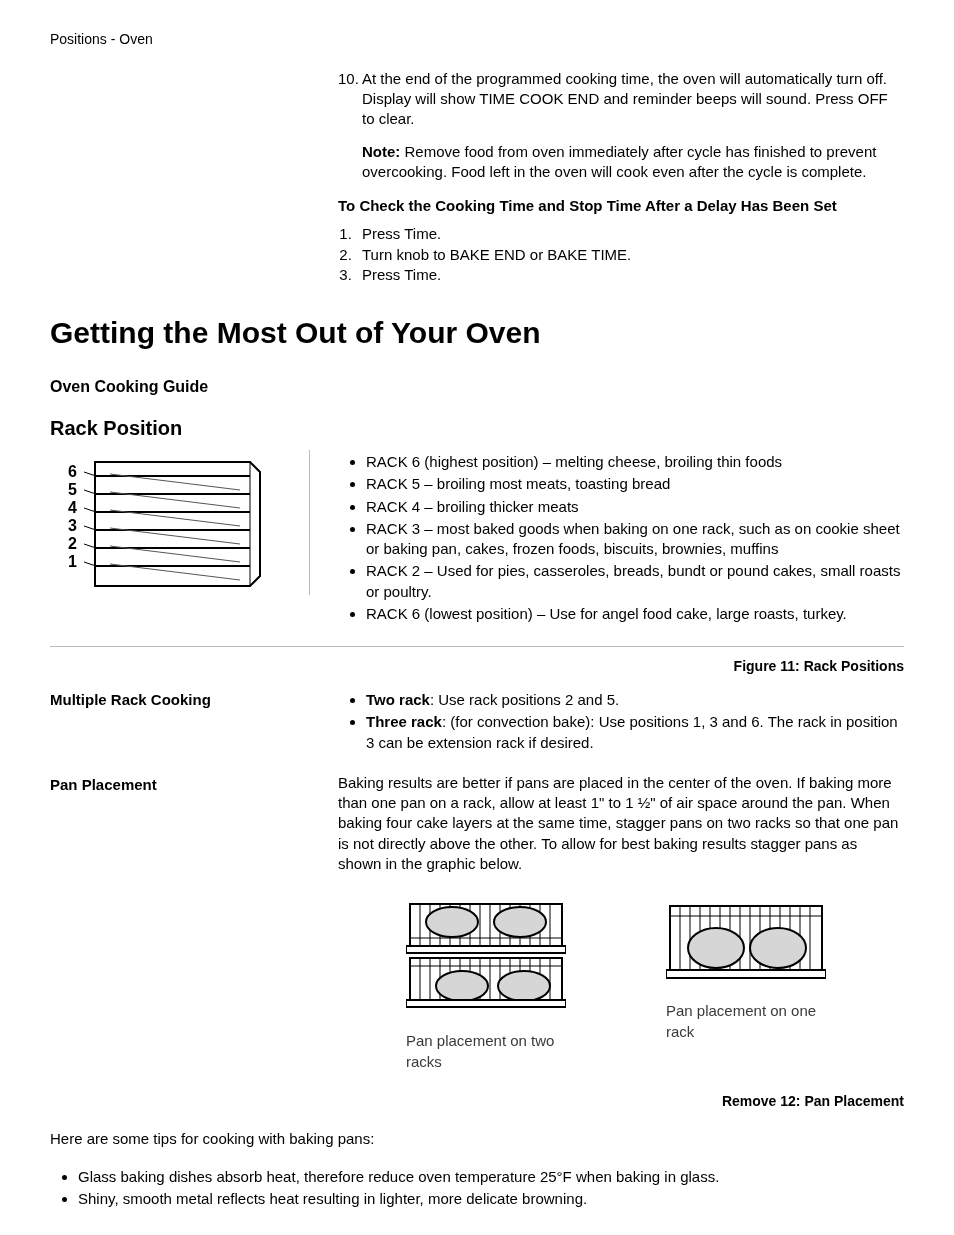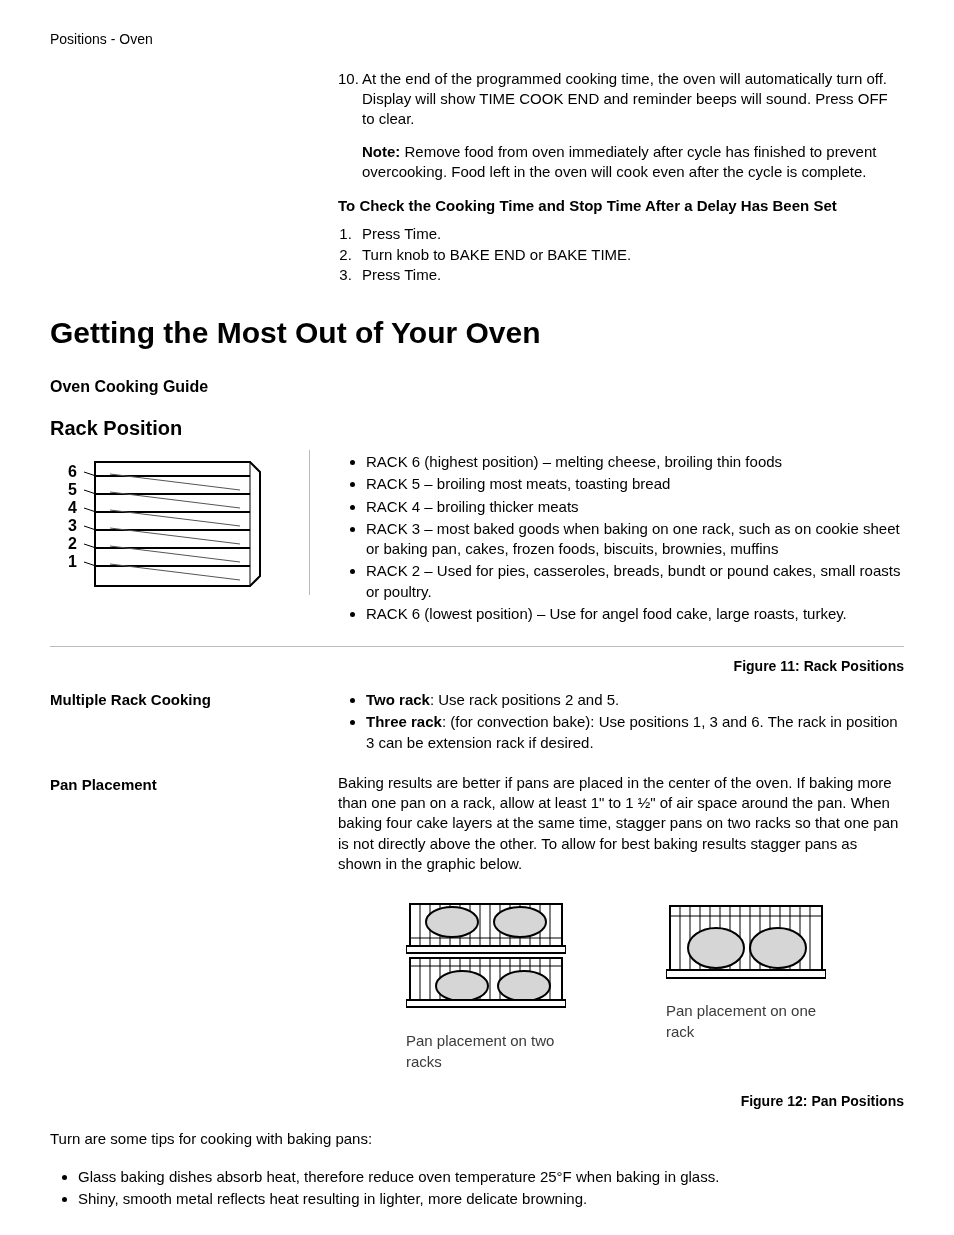--- a/index.html
+++ b/index.html
@@ -287,27 +287,27 @@
                 <line x1="144" y1="6" x2="144" y2="72"></line>
             </g>
             <ellipse cx="50" cy="48" rx="28" ry="20" fill="#d6d6d6" stroke="#000" stroke-width="2"></ellipse>
             <ellipse cx="112" cy="48" rx="28" ry="20" fill="#d6d6d6" stroke="#000" stroke-width="2"></ellipse>
             <rect x="0" y="70" width="160" height="8" fill="#fff" stroke="#000" stroke-width="2"></rect>
           </svg>
           <div class="pan-fig-label">Pan placement on one rack</div>
         </div>
       </div>
 
-      <div class="fig-caption" style="margin-top:20px;">Figure 12: Pan Positions</div>
+      <div class="fig-caption" style="margin-top:20px;">Remove 12: Pan Placement</div>
     </div>
   </div>
 
   <div class="row" style="margin-top:6px;">
     <div class="rcol">
-      <div>Turn are some tips for cooking with baking pans:</div>
+      <div>Here are some tips for cooking with baking pans:</div>
       <ul style="margin-top:18px;">
         <li>Glass baking dishes absorb heat, therefore reduce oven temperature 25°F when baking in glass.</li>
         <li>Shiny, smooth metal reflects heat resulting in lighter, more delicate browning.</li>
 
       </ul>
     </div>
   </div>
 
 </div>
 

